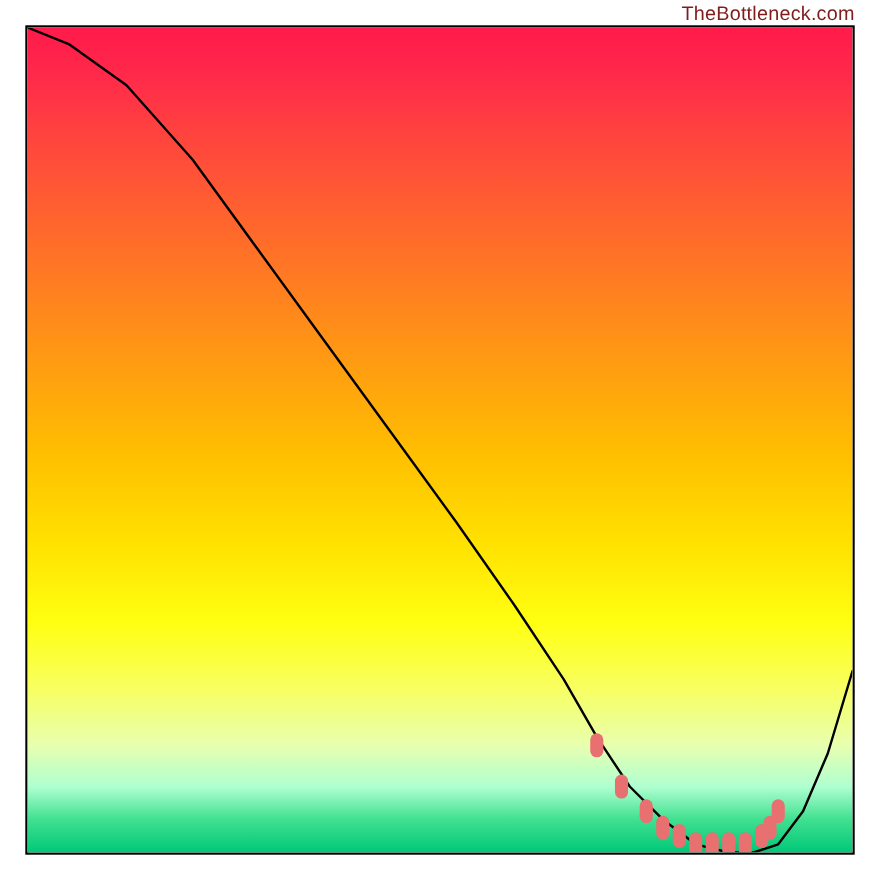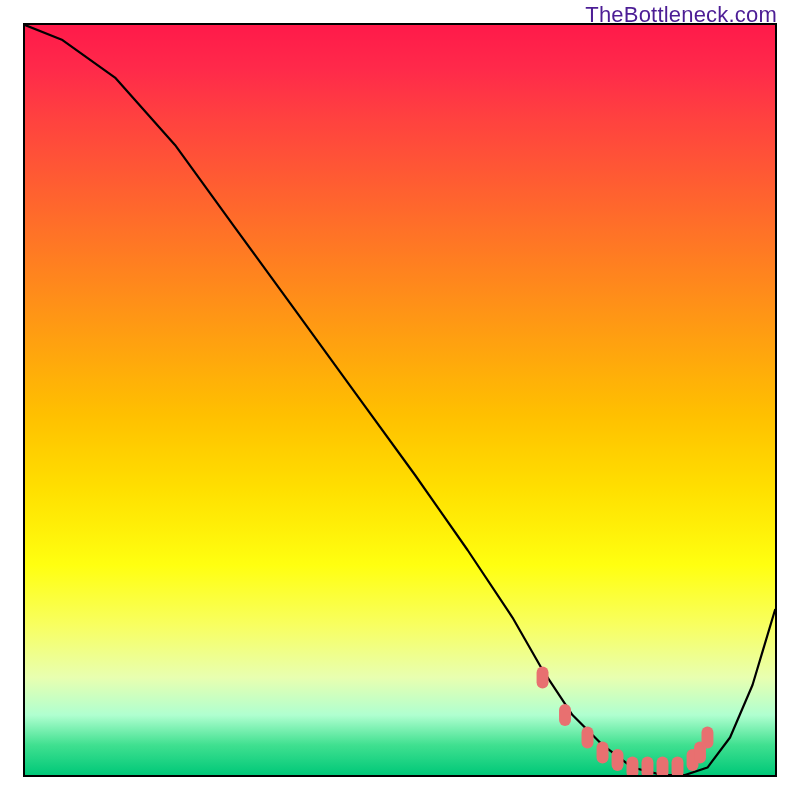--- a/index.html
+++ b/index.html
@@ -42,22 +42,22 @@
     position: absolute;
     inset: 0;
     width: 100%;
     height: 100%;
   }
   .attribution {
     position: absolute;
     right: 23px;
     top: 2px;
     font-family: Arial, Helvetica, sans-serif;
-    font-size: 22px;
-    color: #4c1d95;
+    font-size: 18px;
+    color: #7f1d1d;
     letter-spacing: 0.2px;
   }
 </style>
 </head>
 <body>
 
 <div class="chart-container">
   <div class="attribution">TheBottleneck.com</div>
   <div class="plot-area">
     <div class="gradient-bg"></div>

